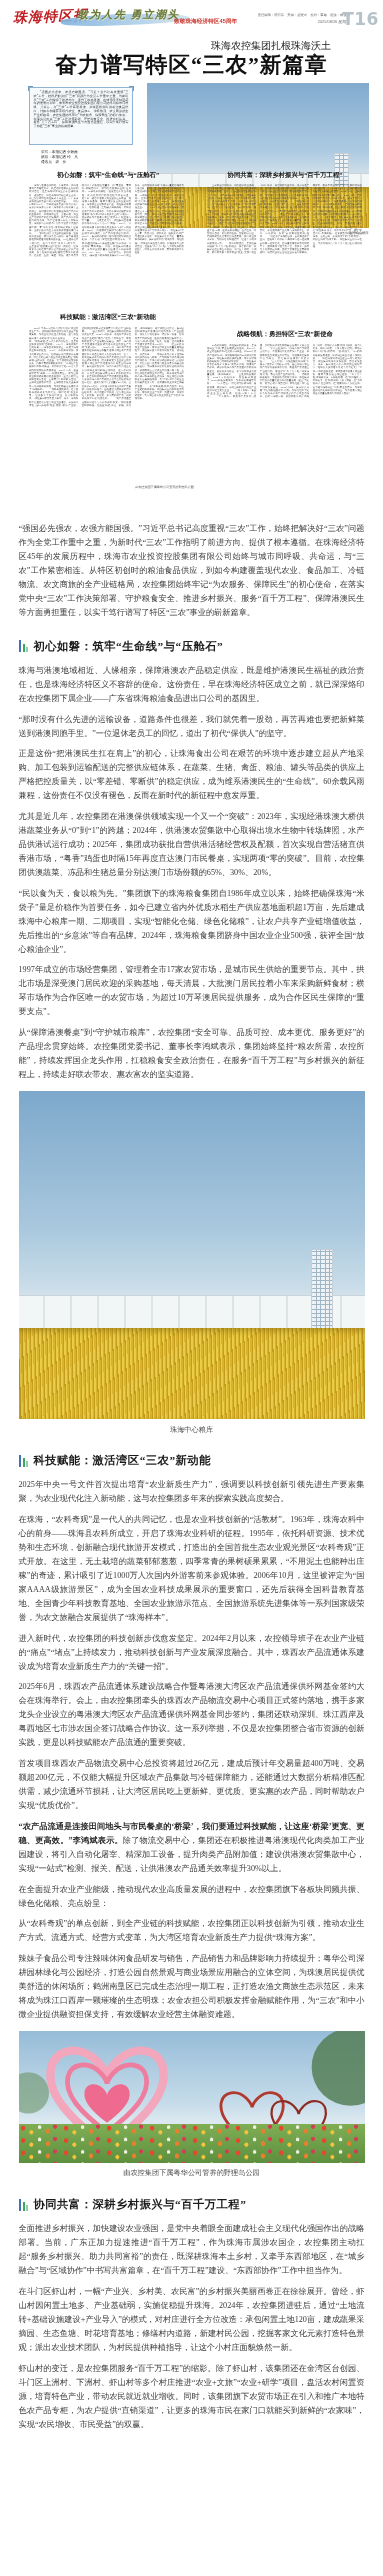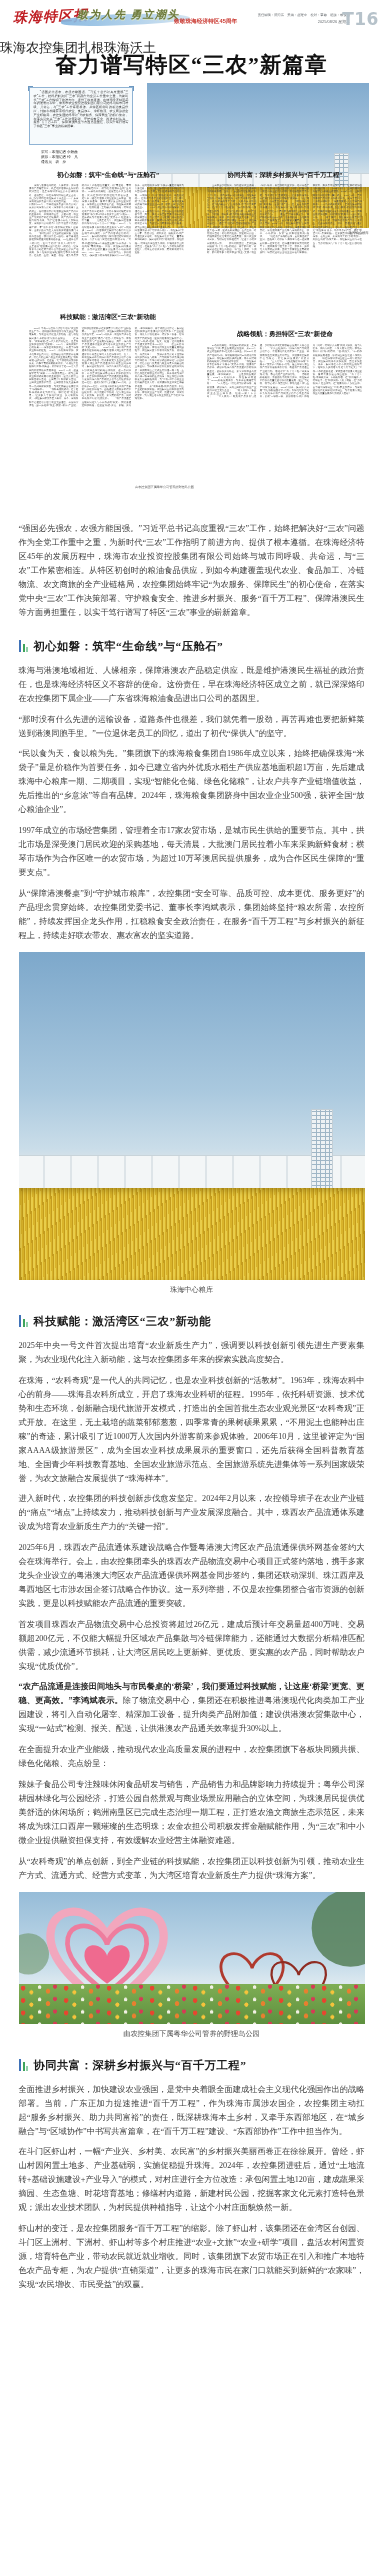--- a/index.html
+++ b/index.html
@@ -15,21 +15,21 @@
   .slogan{position:absolute;left:77px;top:3.1px;font-size:10.8px;font-weight:bold;font-style:italic;
           color:#6e7a3c;letter-spacing:1.5px;text-shadow:0.5px 0.5px 0 #d8e4c8;white-space:nowrap;}
   .anniv{position:absolute;left:174px;top:12.4px;font-size:5.7px;font-weight:bold;color:#c9342c;white-space:nowrap;
          font-family:"Liberation Sans","DejaVu Sans",sans-serif;}
   .ed-line{position:absolute;right:33px;top:8.2px;font-size:3.3px;color:#6a6f73;white-space:nowrap;
            font-family:"Liberation Sans","DejaVu Sans",sans-serif;}
   .date-line{position:absolute;right:33px;top:14px;font-size:3.9px;color:#6a6f73;
              font-family:"Liberation Sans","DejaVu Sans",sans-serif;}
   .pageno{position:absolute;right:4.1px;top:4.1px;font-size:17px;font-weight:700;color:#b6c2ca;
           font-family:"DejaVu Sans","Liberation Sans",sans-serif;letter-spacing:0.5px;}
-  .kicker{position:absolute;left:0;top:39px;width:331px;text-align:left;font-size:13px;color:#222;}
+  .kicker{position:absolute;left:0;top:39px;width:331px;text-align:right;font-size:10px;color:#222;}
   .headline{position:absolute;left:0;top:50px;width:383px;text-align:center;font-size:21.6px;font-weight:bold;
             color:#111;letter-spacing:1px;}
   .qbox{position:absolute;left:29px;top:87px;width:104px;height:58px;border:0.5px solid #8fb3d4;
         background:#f6fafc;padding:3.1px 3.6px;box-sizing:border-box;}
   .qbox:before,.qbox:after{content:"";position:absolute;width:4.1px;height:4.1px;border:0.8px solid #6d98c0;}
   .qbox:before{left:-2.1px;top:-2.1px;border-right:none;border-bottom:none;}
   .qbox:after{right:-2.1px;top:-2.1px;border-left:none;border-bottom:none;}
   .qtext{font-size:3.1px;line-height:3.8px;color:#333;text-align:justify;text-indent:6.2px;}
   .bylines{position:absolute;left:41px;top:150px;font-size:3.6px;line-height:5.2px;color:#222;text-align:left;}
   .mini-ph-rice{position:absolute;left:147px;top:83px;width:222px;height:145px;overflow:hidden;
@@ -137,20 +137,22 @@
   <div class="sec-head">
         <span class="bars">
           <i></i>
           <i></i>
           <i></i>
         </span>
         <span class="sec-title">初心如磐：筑牢“生命线”与“压舱石”</span>
       </div>
       <p class="para">珠海与港澳地域相近、人缘相亲，保障港澳农产品稳定供应，既是维护港澳民生福祉的政治责任，也是珠海经济特区义不容辞的使命。这份责任，早在珠海经济特区成立之前，就已深深烙印在农控集团下属企业——广东省珠海粮油食品进出口公司的基因里。</p>
       <p class="para">“那时没有什么先进的运输设备，道路条件也很差，我们就凭着一股劲，再苦再难也要把新鲜菜送到港澳同胞手里。”一位退休老员工的回忆，道出了初代“保供人”的坚守。</p>
+      <p class="para">正是这份“把港澳民生扛在肩上”的初心，让珠海食出公司在艰苦的环境中逐步建立起从产地采购、加工包装到运输配送的完整供应链体系，在蔬菜、生猪、禽蛋、粮油、罐头等品类的供应上严格把控质量关，以“零差错、零断供”的稳定供应，成为维系港澳民生的“生命线”。60余载风雨兼程，这份责任不仅没有褪色，反而在新时代的新征程中愈发厚重。</p>
+      <p class="para">尤其是近几年，农控集团在港澳保供领域实现一个又一个“突破”：2023年，实现经港珠澳大桥供港蔬菜业务从“0”到“1”的跨越；2024年，供港澳农贸集散中心取得出境水生物中转场牌照，水产品供港试运行成功；2025年，集团成功获批自营供港活猪经营权及配额，首次实现自营活猪直供香港市场，“粤香”鸡蛋也时隔15年再度直达澳门市民餐桌，实现两项“零的突破”。目前，农控集团供澳蔬菜、冻品和生猪总量分别达澳门市场份额的65%、30%、20%。</p>
       <p class="para">“民以食为天，食以粮为先。”集团旗下的珠海粮食集团自1986年成立以来，始终把确保珠海“米袋子”量足价稳作为首要任务，如今已建立省内外优质水稻生产供应基地面积超1万亩，先后建成珠海中心粮库一期、二期项目，实现“智能化仓储、绿色化储粮”，让农户共享产业链增值收益，先后推出的“乡意浓”等自有品牌。2024年，珠海粮食集团跻身中国农业企业500强，获评全国“放心粮油企业”。</p>
       <p class="para">1997年成立的市场经营集团，管理着全市17家农贸市场，是城市民生供给的重要节点。其中，拱北市场是深受澳门居民欢迎的采购基地，每天清晨，大批澳门居民拉着小车来采购新鲜食材；横琴市场作为合作区唯一的农贸市场，为超过10万琴澳居民提供服务，成为合作区民生保障的“重要支点”。</p>
       <p class="para">从“保障港澳餐桌”到“守护城市粮库”，农控集团“安全可靠、品质可控、成本更优、服务更好”的产品理念贯穿始终。农控集团党委书记、董事长李鸿斌表示，集团始终坚持“粮农所需，农控所能”，持续发挥国企龙头作用，扛稳粮食安全政治责任，在服务“百千万工程”与乡村振兴的新征程上，持续走好联农带农、惠农富农的坚实道路。</p>
       <figure class="photo-fig" style="margin: 9.3px 0px 3.1px;">
         <div class="ph ph-rice-lg">
           <div class="bld"></div>
           <div class="tower"></div>
           <div class="field"></div>
         </div>
         <figcaption class="figcap">珠海中心粮库</figcaption>
@@ -163,22 +165,22 @@
         </span>
         <span class="sec-title">科技赋能：激活湾区“三农”新动能</span>
       </div>
       <p class="para">2025年中央一号文件首次提出培育“农业新质生产力”，强调要以科技创新引领先进生产要素集聚，为农业现代化注入新动能，这与农控集团多年来的探索实践高度契合。</p>
       <p class="para">在珠海，“农科奇观”是一代人的共同记忆，也是农业科技创新的“活教材”。1963年，珠海农科中心的前身——珠海县农科所成立，开启了珠海农业科研的征程。1995年，依托科研资源、技术优势和生态环境，创新融合现代旅游开发模式，打造出的全国首批生态农业观光景区“农科奇观”正式开放。在这里，无土栽培的蔬菜郁郁葱葱，四季常青的果树硕果累累，“不用泥土也能种出庄稼”的奇迹，累计吸引了近1000万人次国内外游客前来参观体验。2006年10月，这里被评定为“国家AAAA级旅游景区”，成为全国农业科技成果展示的重要窗口，还先后获得全国科普教育基地、全国青少年科技教育基地、全国农业旅游示范点、全国旅游系统先进集体等一系列国家级荣誉，为农文旅融合发展提供了“珠海样本”。</p>
       <p class="para">进入新时代，农控集团的科技创新步伐愈发坚定。2024年2月以来，农控领导班子在农业产业链的“痛点”“堵点”上持续发力，推动科技创新与产业发展深度融合。其中，珠西农产品流通体系建设成为培育农业新质生产力的“关键一招”。</p>
       <p class="para">2025年6月，珠西农产品流通体系建设战略合作暨粤港澳大湾区农产品流通保供环网基金签约大会在珠海举行。会上，由农控集团牵头的珠西农产品物流交易中心项目正式签约落地，携手多家龙头企业设立的粤港澳大湾区农产品流通保供环网基金同步签约，集团还联动深圳、珠江西岸及粤西地区七市涉农国企签订战略合作协议。这一系列举措，不仅是农控集团整合省市资源的创新实践，更是以科技赋能农产品流通的重要突破。</p>
       <p class="para">首发项目珠西农产品物流交易中心总投资将超过26亿元，建成后预计年交易量超400万吨、交易额超200亿元，不仅能大幅提升区域农产品集散与冷链保障能力，还能通过大数据分析精准匹配供需，减少流通环节损耗，让大湾区居民吃上更新鲜、更优质、更实惠的农产品，同时帮助农户实现“优质优价”。</p>
       <p class="para"><strong>“农产品流通是连接田间地头与市民餐桌的‘桥梁’，我们要通过科技赋能，让这座‘桥梁’更宽、更稳、更高效。”李鸿斌表示。</strong>除了物流交易中心，集团还在积极推进粤港澳现代化肉类加工产业园建设，将引入自动化屠宰、精深加工设备，提升肉类产品附加值；建设供港澳农贸集散中心，实现“一站式”检测、报关、配送，让供港澳农产品通关效率提升30%以上。</p>
       <p class="para">在全面提升农业产业能级，推动现代农业高质量发展的进程中，农控集团旗下各板块同频共振、绿色化储粮、亮点纷呈：</p>
+      <p class="para">从“农科奇观”的单点创新，到全产业链的科技赋能，农控集团正以科技创新为引领，推动农业生产方式、流通方式、经营方式变革，为大湾区培育农业新质生产力提供“珠海方案”。</p>
       <p class="para">辣妹子食品公司专注辣味休闲食品研发与销售，产品销售力和品牌影响力持续提升；粤华公司深耕园林绿化与公园经济，打造公园自然景观与商业场景应用融合的立体空间，为珠澳居民提供优美舒适的休闲场所；鹤洲南垦区已完成生态治理一期工程，正打造农渔文商旅生态示范区，未来将成为珠江口西岸一颗璀璨的生态明珠；农金农担公司积极发挥金融赋能作用，为“三农”和中小微企业提供融资担保支持，有效缓解农业经营主体融资难题。</p>
-      <p class="para">从“农科奇观”的单点创新，到全产业链的科技赋能，农控集团正以科技创新为引领，推动农业生产方式、流通方式、经营方式变革，为大湾区培育农业新质生产力提供“珠海方案”。</p>
       <figure class="photo-fig" style="margin: 9.3px 0px 3.1px;">
         <div class="ph ph-hearts ph-hearts-lg">
           <svg viewBox="0 0 668 256" preserveAspectRatio="none" aria-hidden="true">
             <circle cx="640" cy="70" r="75" fill="#557f57" opacity="0.85"></circle>
             <circle cx="18" cy="120" r="40" fill="#6d9468" opacity="0.6"></circle>
             <path d="M170,225 C95,168 52,120 62,72 C70,34 118,26 150,58 C162,70 168,80 170,90 C172,80 178,70 190,58 C222,26 270,34 278,72 C288,120 245,168 170,225 Z" fill="none" stroke="#f2a7bd" stroke-width="16"></path>
             <path d="M170,225 C95,168 52,120 62,72 C70,34 118,26 150,58 C162,70 168,80 170,90 C172,80 178,70 190,58 C222,26 270,34 278,72 C288,120 245,168 170,225 Z" fill="none" stroke="#ee7d9e" stroke-width="13" transform="translate(170,130) scale(0.7) translate(-170,-130)"></path>
             <path d="M170,225 C95,168 52,120 62,72 C70,34 118,26 150,58 C162,70 168,80 170,90 C172,80 178,70 190,58 C222,26 270,34 278,72 C288,120 245,168 170,225 Z" fill="#ef6a8f" transform="translate(170,140) scale(0.4) translate(-170,-130)"></path>
             <path d="M170,225 C95,168 52,120 62,72 C70,34 118,26 150,58 C162,70 168,80 170,90 C172,80 178,70 190,58 C222,26 270,34 278,72 C288,120 245,168 170,225 Z" fill="none" stroke="#b03a2e" stroke-width="10" transform="translate(450,170) scale(0.55) translate(-170,-130)"></path>
             <path d="M170,225 C95,168 52,120 62,72 C70,34 118,26 150,58 C162,70 168,80 170,90 C172,80 178,70 190,58 C222,26 270,34 278,72 C288,120 245,168 170,225 Z" fill="none" stroke="#8f2c22" stroke-width="9" transform="translate(540,180) scale(0.48) translate(-170,-130)"></path>

